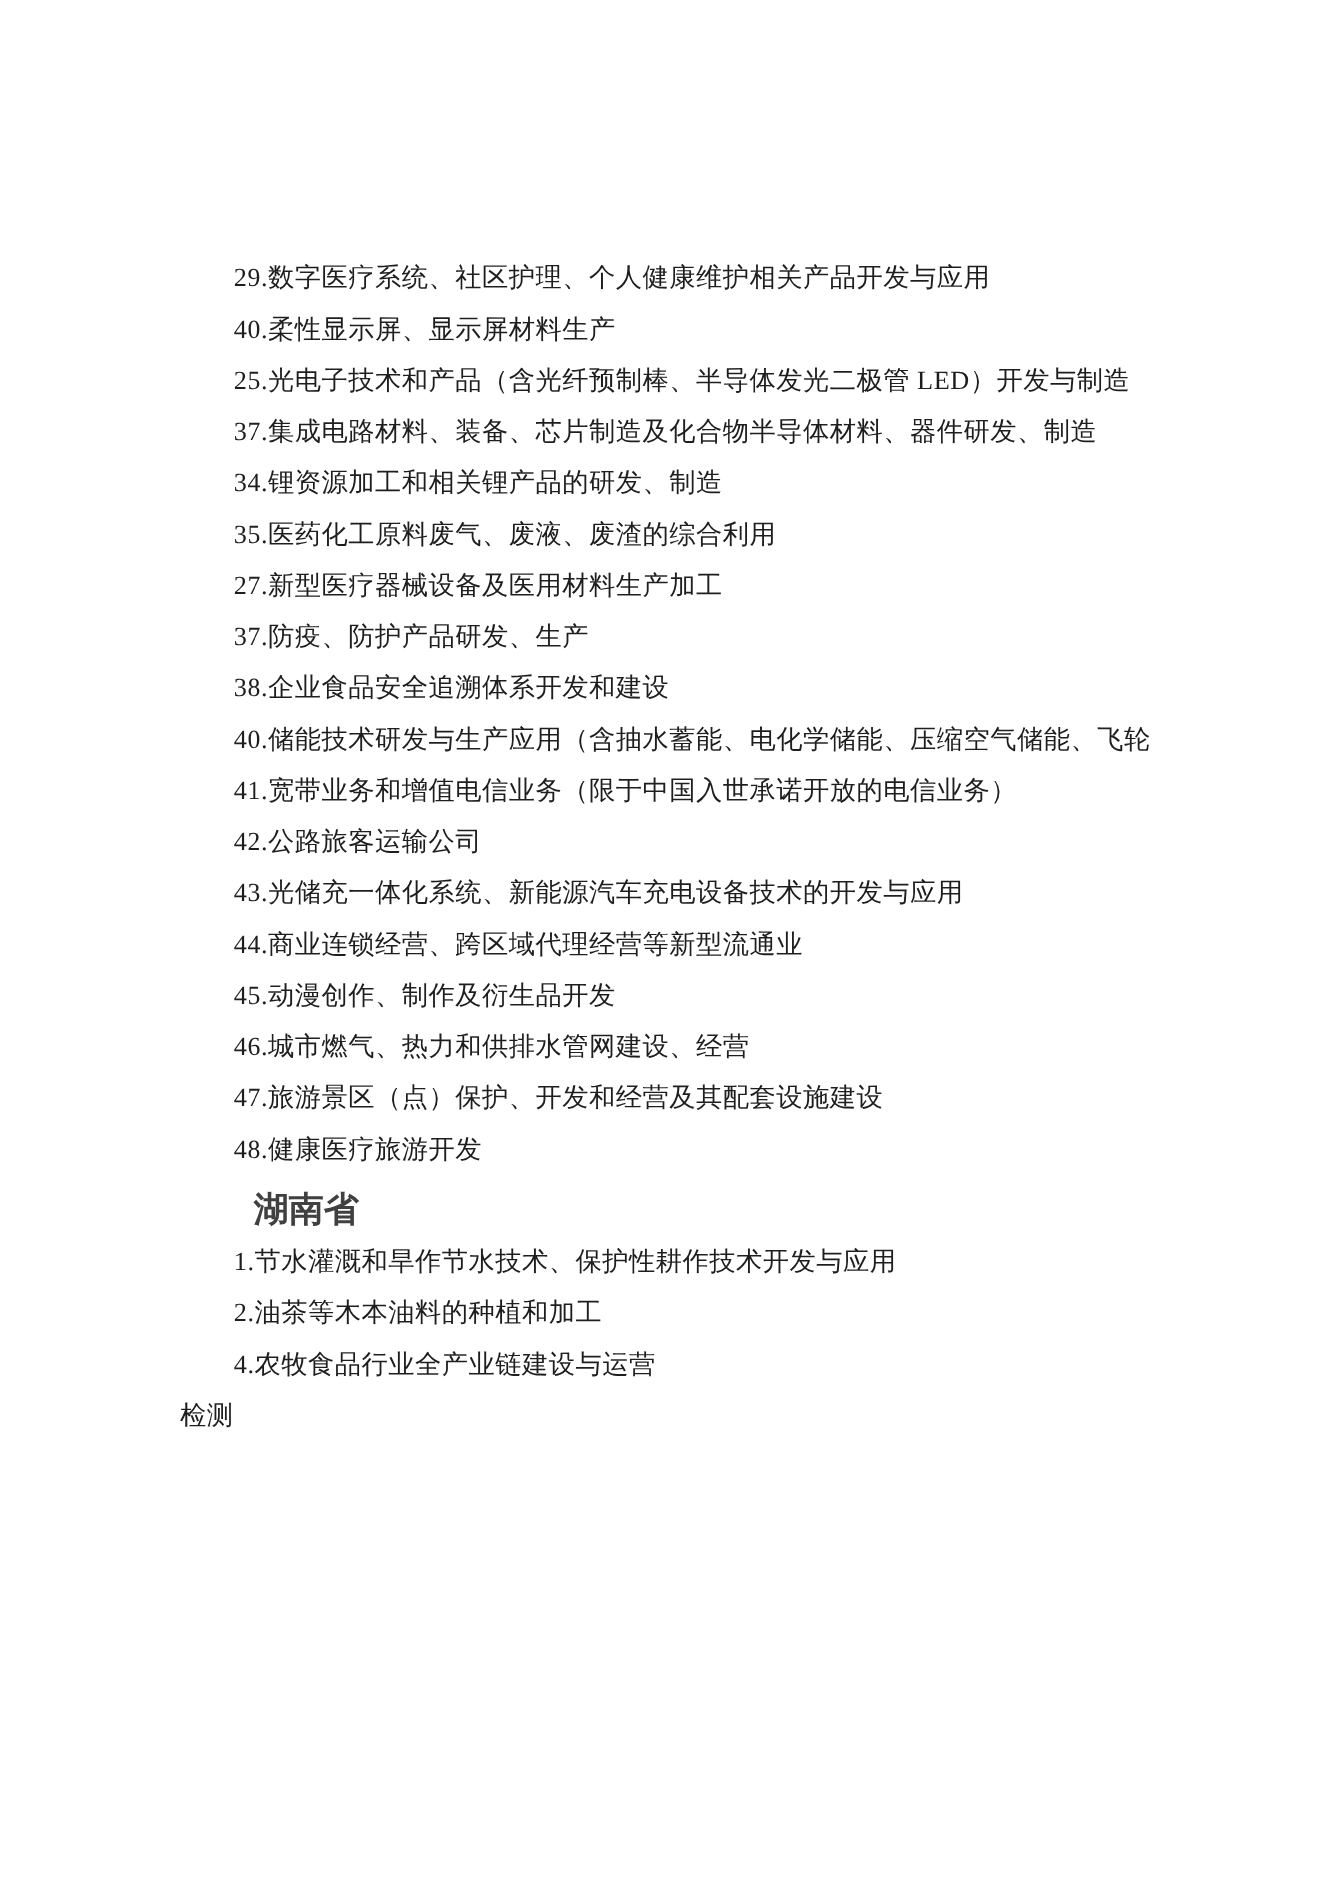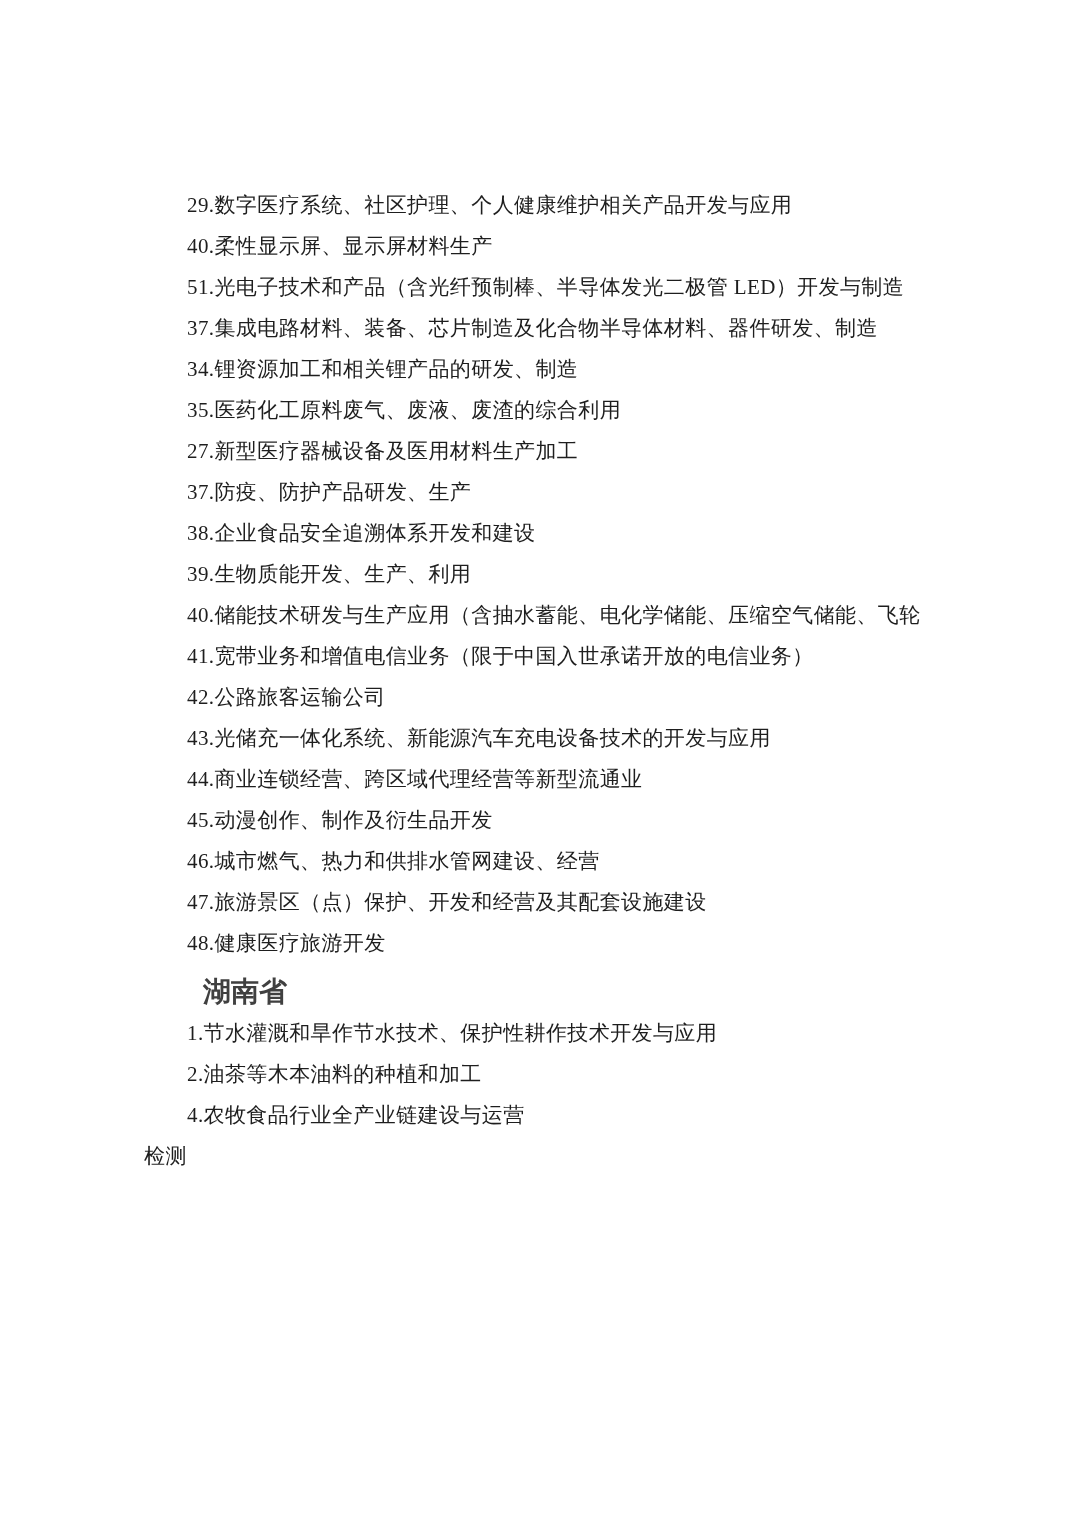--- a/index.html
+++ b/index.html
@@ -13,21 +13,21 @@
     position: relative;
     width: 1074px;
     height: 1520px;
     background: #ffffff;
     overflow: hidden;
     color: #1e1e1e;
   }
   .doc {
     position: absolute;
     left: 144px;
-    top: 185px;
+    top: 202px;
     width: 800px;
   }
   .line {
     font-size: 21px;
     height: 41px;
     line-height: 41px;
     letter-spacing: 0.4px;
     white-space: nowrap;
   }
   .line.first { padding-left: 43px; }
@@ -42,28 +42,27 @@
   }
 </style>
 </head>
 <body>
 
 <div class="page">
   <div class="doc">
     <section class="list">
         <div class="line first">29.数字医疗系统、社区护理、个人健康维护相关产品开发与应用</div>
         <div class="line first">40.柔性显示屏、显示屏材料生产</div>
-        <div class="line first">51.光电子技术和产品（含光纤预制棒、半导体发光二极管 LED）开发与制造</div>
+        <div class="line first">25.光电子技术和产品（含光纤预制棒、半导体发光二极管 LED）开发与制造</div>
         <div class="line first">37.集成电路材料、装备、芯片制造及化合物半导体材料、器件研发、制造</div>
         <div class="line first">34.锂资源加工和相关锂产品的研发、制造</div>
         <div class="line first">35.医药化工原料废气、废液、废渣的综合利用</div>
         <div class="line first">27.新型医疗器械设备及医用材料生产加工</div>
         <div class="line first">37.防疫、防护产品研发、生产</div>
         <div class="line first">38.企业食品安全追溯体系开发和建设</div>
-        <div class="line first">39.生物质能开发、生产、利用</div>
         <div class="line first">40.储能技术研发与生产应用（含抽水蓄能、电化学储能、压缩空气储能、飞轮</div>
         <div class="line first">41.宽带业务和增值电信业务（限于中国入世承诺开放的电信业务）</div>
         <div class="line first">42.公路旅客运输公司</div>
         <div class="line first">43.光储充一体化系统、新能源汽车充电设备技术的开发与应用</div>
         <div class="line first">44.商业连锁经营、跨区域代理经营等新型流通业</div>
         <div class="line first">45.动漫创作、制作及衍生品开发</div>
         <div class="line first">46.城市燃气、热力和供排水管网建设、经营</div>
         <div class="line first">47.旅游景区（点）保护、开发和经营及其配套设施建设</div>
         <div class="line first">48.健康医疗旅游开发</div>
       </section>

